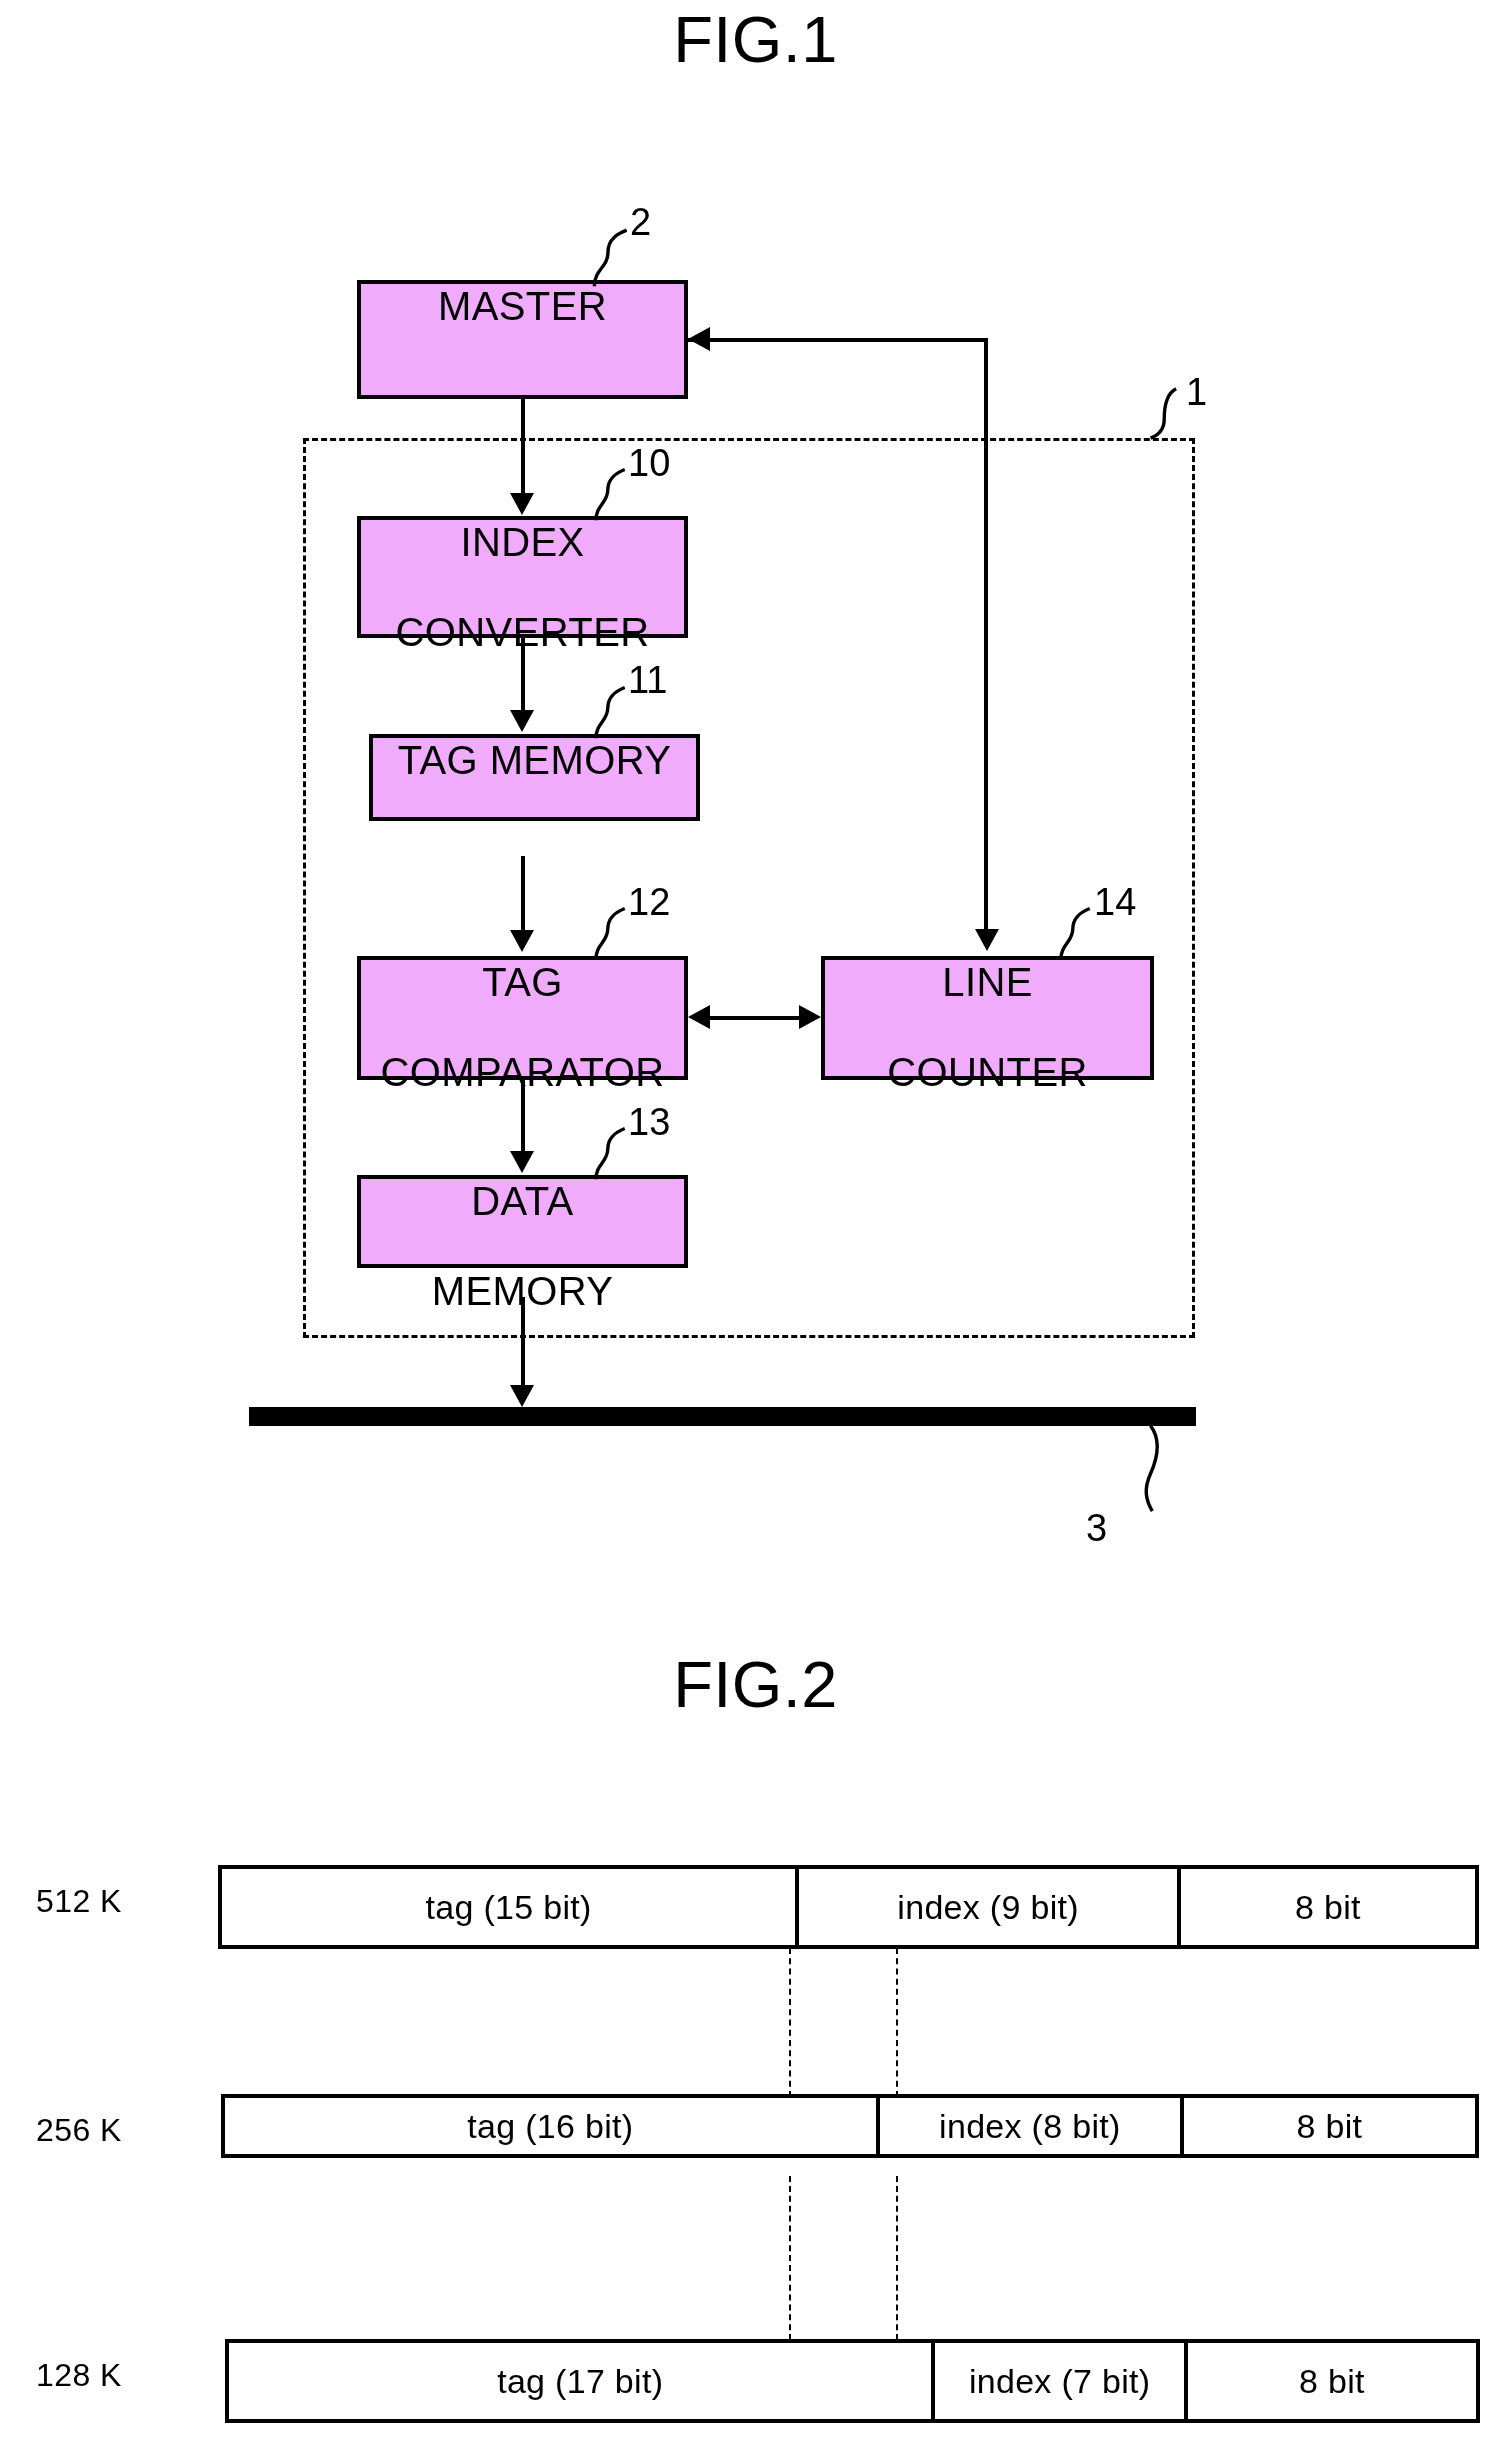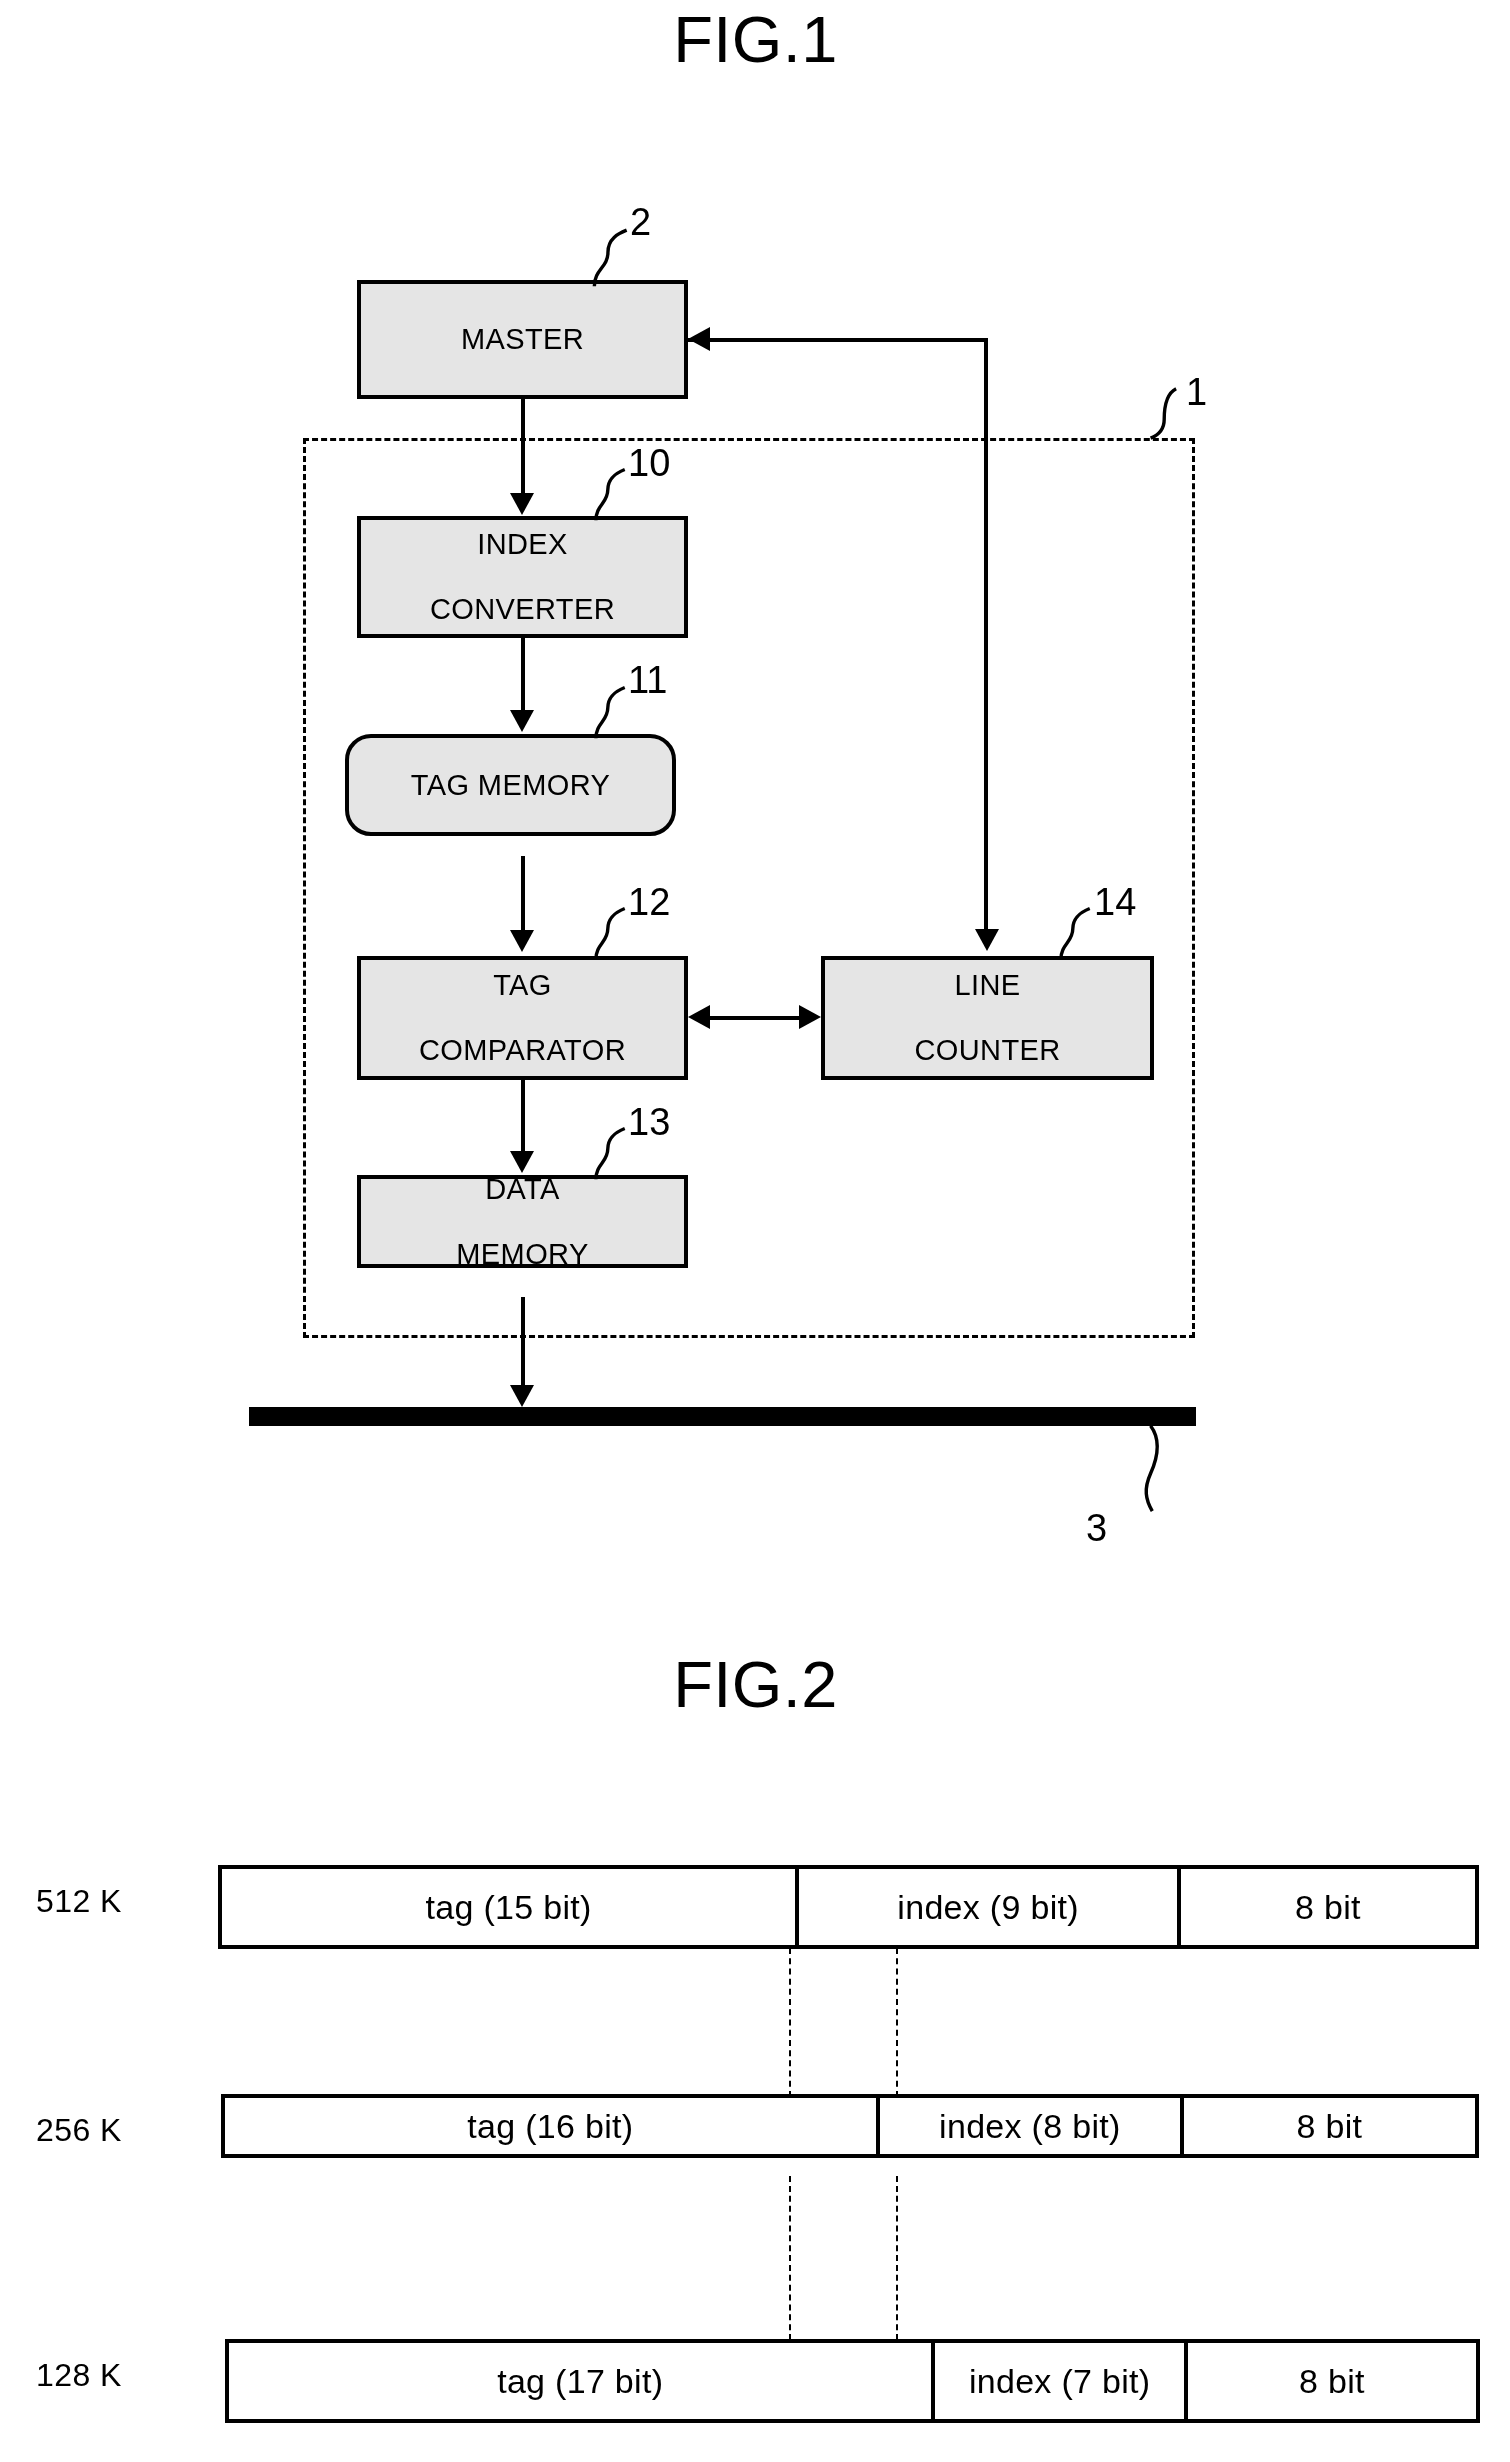--- a/index.html
+++ b/index.html
@@ -31,28 +31,28 @@
     color: #000;
     white-space: nowrap;
   }
   #fig1-title { left: 0; width: 1511px; top: 1.7px; }
   #fig2-title { left: 0; width: 1511px; top: 1647px; }
 
   
   .block {
     position: absolute;
     border: 4.3px solid #000;
-    background: #e5e5e5;
+    background: #f0abfc;
     box-sizing: border-box;
     display: flex;
-    align-items: center;
+    align-items: flex-start;
     justify-content: center;
     text-align: center;
     line-height: 1.12;
-    font-size: 29px;
+    font-size: 40px;
     letter-spacing: 0.4px;
   }
   .block span { display: block; width: 100%; }
 
   
   .dashed-box {
     position: absolute;
     border: 3.4px dashed #000;
     box-sizing: border-box;
     background: transparent;
@@ -174,21 +174,21 @@
     </span>
   </div>
   <svg class="lead" style="left:589px; top:461px; width:102px; height:61px;" viewBox="0 0 120 72">
     <path d="M8 70 C8 52, 22 50, 22 34 C22 20, 32 14, 42 10" fill="none" stroke="#000" stroke-width="4"></path>
   </svg>
   <div class="ref-num" style="left:628px; top:444px;">10</div>
 
   <div class="vline" style="left:521px; top:638px; height:73px;"></div>
   <div class="arrow-down" style="left:510px; top:710px;"></div>
 
-  <div class="block" style="left:345px; top:734px; width:331px; height:102px;border-radius:26px;">
+  <div class="block" style="left:369px; top:734px; width:331px; height:87px;">
     <span>TAG MEMORY</span>
   </div>
   <svg class="lead" style="left:589px; top:679px; width:102px; height:61px;" viewBox="0 0 120 72">
     <path d="M8 70 C8 52, 22 50, 22 34 C22 20, 32 14, 42 10" fill="none" stroke="#000" stroke-width="4"></path>
   </svg>
   <div class="ref-num" style="left:628px; top:661px;">11</div>
 
   <div class="vline" style="left:521px; top:856px; height:75px;"></div>
   <div class="arrow-down" style="left:510px; top:930px;"></div>
 

